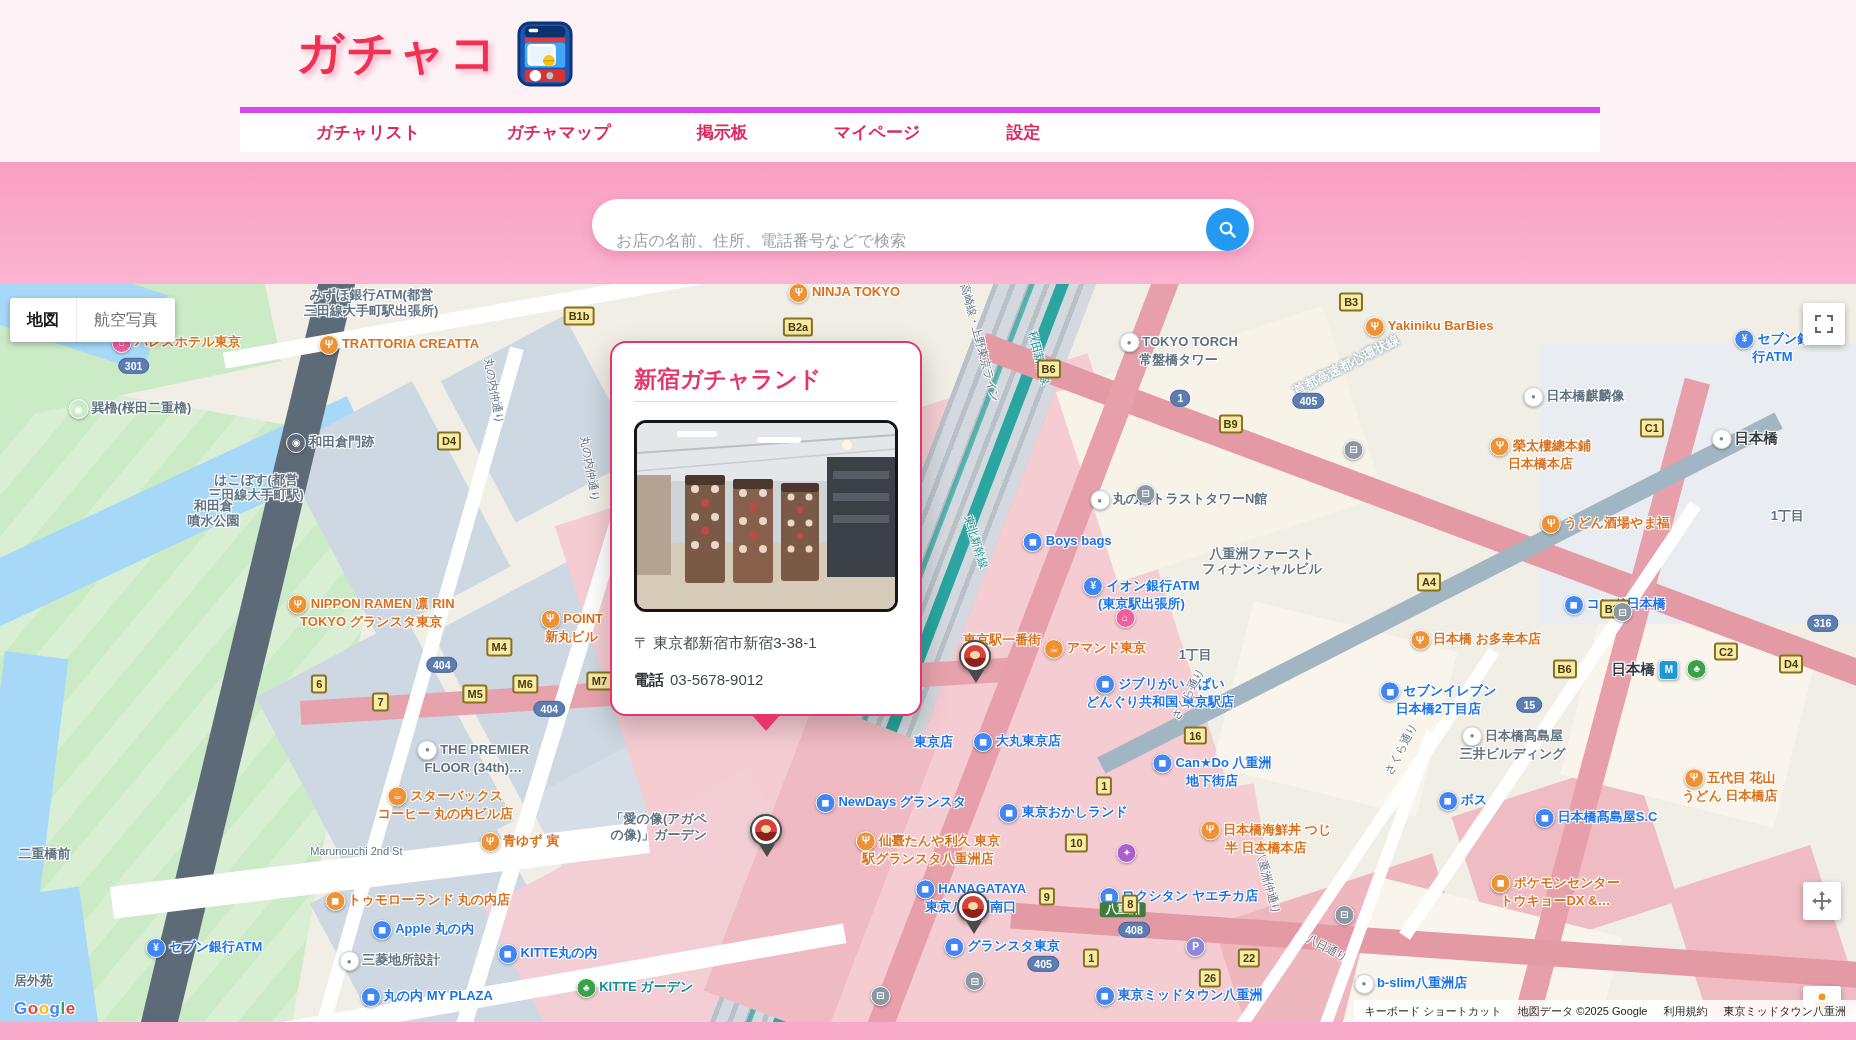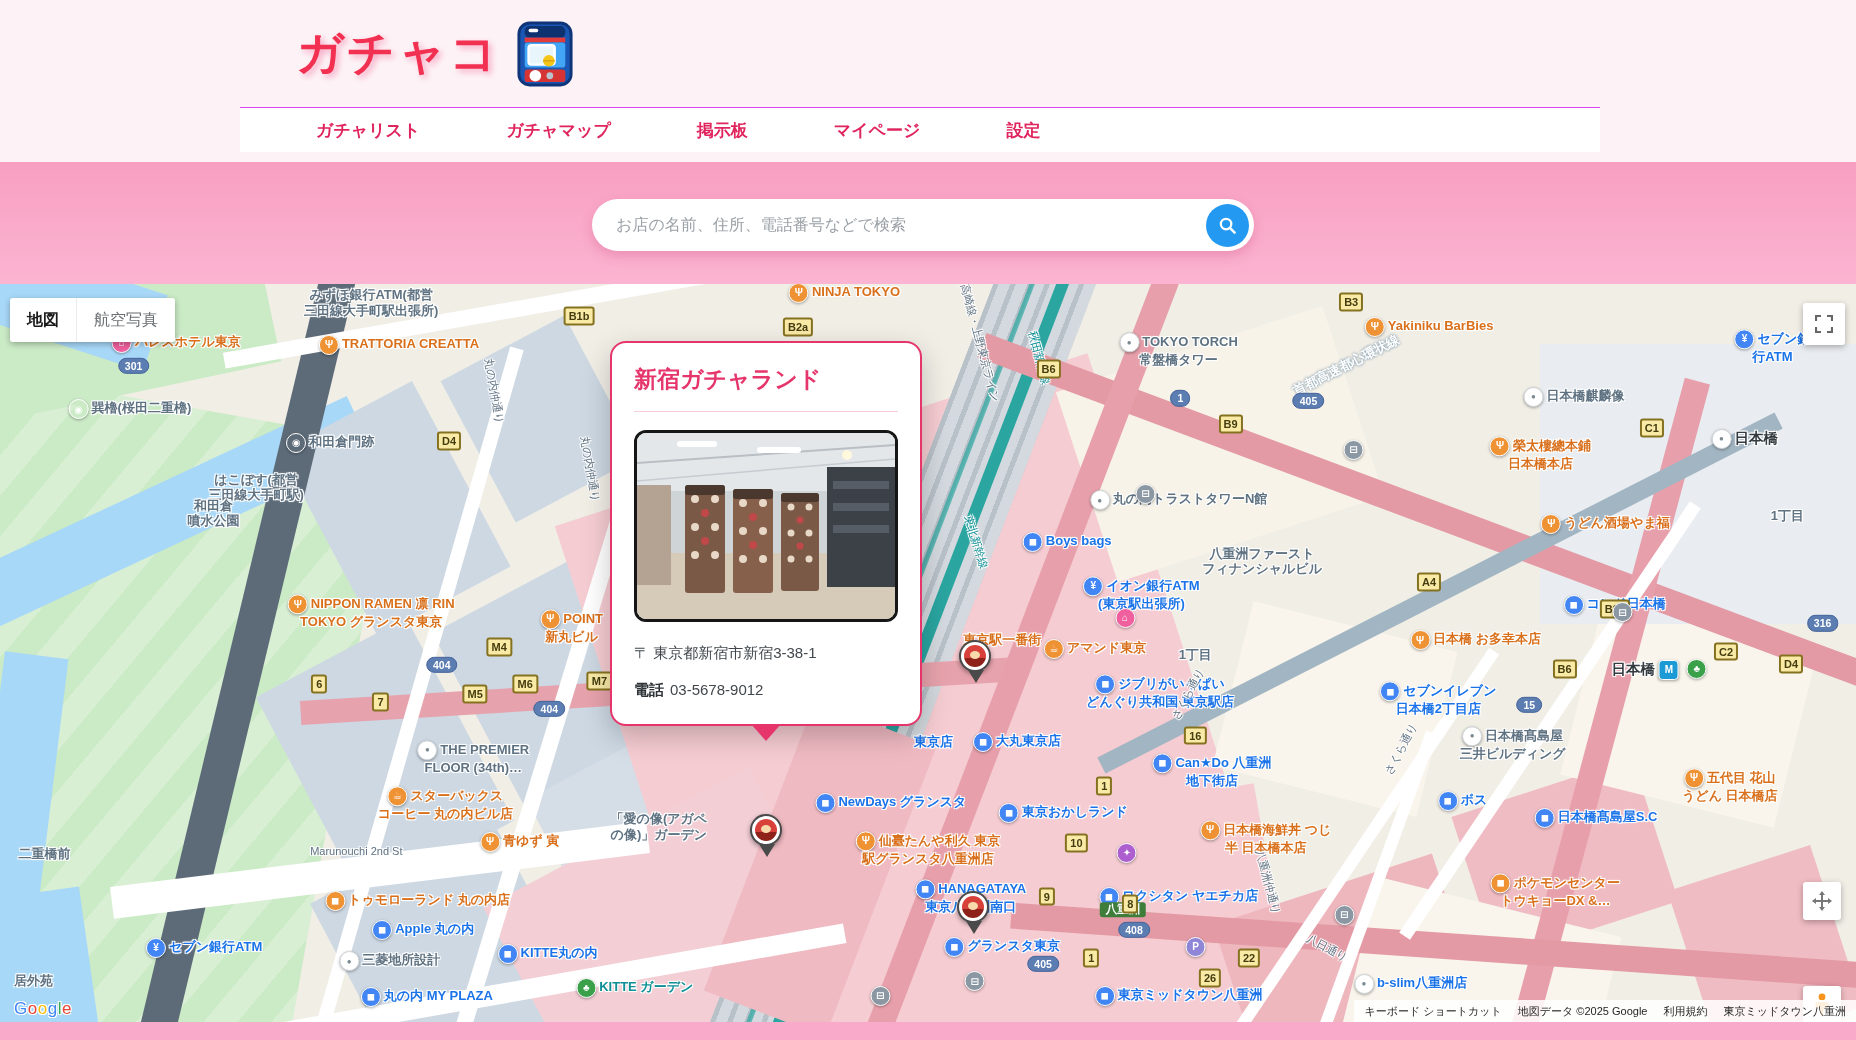--- a/index.html
+++ b/index.html
@@ -14,29 +14,29 @@
   .logo-icon{margin-left:16px;}
   .auth{position:absolute;right:298px;top:21px;display:flex;gap:14px;align-items:center;}
   .btn-login{background:#fff;border:2px solid #d81b60;color:#d81b60;font-weight:700;font-size:16px;
              padding:14px 33px;border-radius:28px;cursor:pointer;font-family:inherit;}
   .btn-signup{background:linear-gradient(100deg,#e3256b,#ff5a3c);border:none;color:#fff;font-weight:700;
              font-size:16px;padding:16px 29px;border-radius:28px;cursor:pointer;font-family:inherit;
              box-shadow:0 4px 12px rgba(227,37,107,.35);}
 
   
   .nav{position:absolute;top:107px;left:240px;width:1360px;height:45px;background:#fff;
-       border-top:1px solid #d946ef;display:flex;align-items:center;gap:86px;padding-left:76px;box-sizing:border-box;}
+       border-top:6px solid #d946ef;display:flex;align-items:center;gap:86px;padding-left:76px;box-sizing:border-box;}
   .nav a{color:#e0245e;font-weight:700;font-size:17px;text-decoration:none;cursor:pointer;}
 
   
   .search-band{position:absolute;top:162px;left:0;right:0;height:122px;
                background:linear-gradient(180deg,#f89fc2,#fbb4d1);}
   .search-pill{position:absolute;left:592px;top:37px;width:662px;height:52px;background:#fff;
                border-radius:26px;box-shadow:0 5px 12px rgba(199,66,120,.28);
-               display:flex;align-items:center;padding:0 5px 0 22px;box-sizing:border-box;}
+               display:flex;align-items:flex-end;padding:0 5px 0 22px;box-sizing:border-box;}
   .search-pill input{flex:1;border:none;outline:none;font-size:16px;color:#333;font-family:inherit;background:transparent;}
   .search-pill input::placeholder{color:#9aa0a6;}
   .search-btn{width:43px;height:43px;border-radius:50%;border:none;background:#2499f2;cursor:pointer;
               display:flex;align-items:center;justify-content:center;flex:0 0 auto;}
 
   
   .map{position:absolute;top:284px;left:0;width:1856px;height:738px;background:#f1eee6;overflow:hidden;}
   .shp{position:absolute;display:block;}
 
   .layer{position:absolute;inset:0;}
@@ -77,21 +77,21 @@
                  box-shadow:0 2px 5px rgba(0,0,0,.4);position:relative;box-sizing:border-box;}
   .gmarker .tail{position:absolute;left:50%;top:30px;transform:translateX(-50%);width:0;height:0;
                  border:8px solid transparent;border-top:13px solid #4a4a4a;}
   .gmarker .capsule{position:absolute;left:3px;top:3px;width:22px;height:22px;border-radius:50%;
                  background:linear-gradient(180deg,#d8403a 0 60%,#8f211b 60% 100%);overflow:hidden;}
   .gmarker .face{position:absolute;left:6px;top:6px;width:10px;height:8px;background:#f7d9ab;border-radius:50%;}
 
   
   .iw{position:absolute;left:610px;top:57px;width:312px;background:#fff;border:2px solid #e5356b;
       border-radius:16px;box-shadow:0 10px 28px rgba(0,0,0,.22);padding:20px 22px 24px;box-sizing:border-box;z-index:10;}
-  .iw-title{color:#e5356b;font-size:23px;font-weight:800;line-height:32px;margin-bottom:16px;}
+  .iw-title{color:#e5356b;font-size:23px;font-weight:800;line-height:32px;margin-bottom:6px;}
   .iw-div{border-bottom:1px solid #f5cdd9;}
   .iw-photo{width:258px;height:186px;border:3px solid #161616;border-radius:12px;margin:18px auto 0;
             overflow:hidden;background:#cfd4d6;}
   .iw-addr{margin-top:20px;font-size:15px;color:#41474c;line-height:21px;}
   .iw-phone{margin-top:16px;font-size:15px;color:#41474c;line-height:21px;}
   .iw-phone b{font-weight:700;color:#2f3439;margin-right:6px;}
   .iw-btn{margin-top:22px;width:100%;height:48px;border:none;border-radius:24px;cursor:pointer;
           background:linear-gradient(90deg,#ec275f,#ff7043);color:#fff;font-size:17px;font-weight:700;
           font-family:inherit;box-shadow:0 5px 12px rgba(236,39,95,.35);}
   .iw-tail{position:absolute;left:50%;bottom:-17px;transform:translateX(-50%);width:0;height:0;
@@ -104,21 +104,21 @@
   .ctrl-maptype .active{font-weight:700;color:#1b1b1b;}
   .ctrl-maptype .inactive{color:#6b6f73;border-left:1px solid #ececec;}
   .sqctrl{position:absolute;background:#fff;border-radius:3px;box-shadow:0 2px 6px rgba(0,0,0,.3);
           display:flex;align-items:center;justify-content:center;cursor:pointer;z-index:11;}
   .ctrl-fs{right:11px;top:19px;width:42px;height:42px;}
   .ctrl-expand{right:15px;top:598px;width:38px;height:38px;}
   .ctrl-peg{right:15px;top:702px;width:38px;height:38px;}
 
   
   .attr{position:absolute;left:0;right:0;bottom:0;height:22px;z-index:12;font-size:11px;pointer-events:none;}
-  .glogo{position:absolute;left:14px;bottom:3px;font-size:17px;font-weight:400;letter-spacing:.5px;
+  .glogo{position:absolute;left:14px;bottom:3px;font-size:17px;font-weight:700;letter-spacing:.5px;
          text-shadow:1px 1px 0 #fff,-1px -1px 0 #fff,1px -1px 0 #fff,-1px 1px 0 #fff;}
   .attr-right{position:absolute;right:0;bottom:0;height:22px;display:flex;align-items:center;gap:16px;
               background:rgba(255,255,255,.85);padding:0 10px;color:#1f1f1f;}
   .attr-right span{cursor:pointer;}
 
   .bottom-strip{position:absolute;left:0;bottom:0;width:100%;height:18px;background:#f9a9ca;}
 </style>
 </head>
 <body>
 

